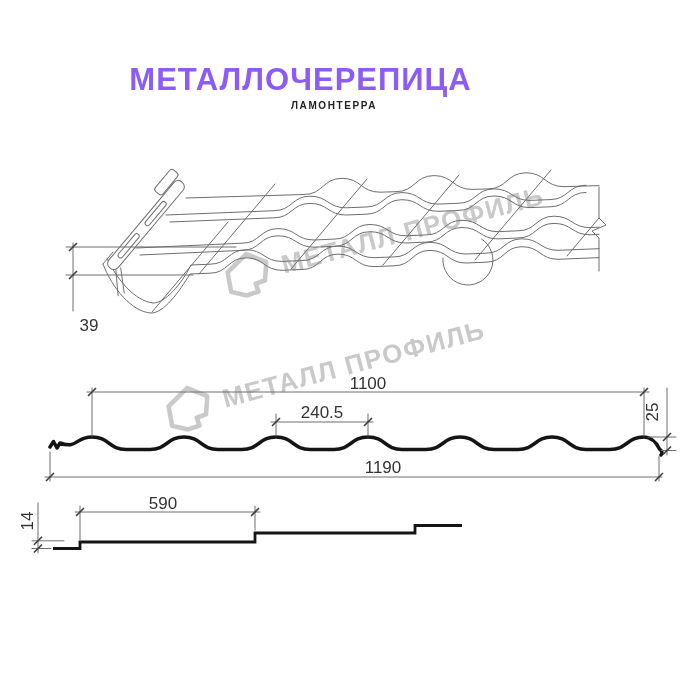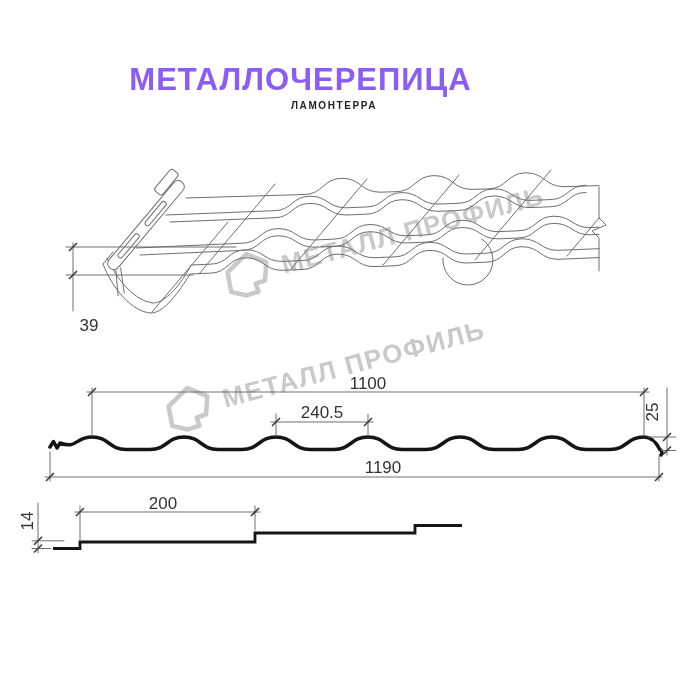--- a/index.html
+++ b/index.html
@@ -141,15 +141,15 @@
       <path class="ln" d="M 32 548.5 L 51 548.5"></path>
       <path class="tick" d="M 34 544.8 L 42 536.8 M 34 552.5 L 42 544.5"></path>
     </g>
   </svg>
 
   <span class="dimlabel big" style="left:89px;top:297px;margin-top:29px;">39</span>
   <span class="dimlabel" style="left:368px;top:384px;">1100</span>
   <span class="dimlabel" style="left:322px;top:413px;">240.5</span>
   <span class="dimlabel rot" style="left:653px;top:412px;">25</span>
   <span class="dimlabel" style="left:366px;top:468px;margin-left:17px;">1190</span>
-  <span class="dimlabel" style="left:163px;top:504px;">200</span>
+  <span class="dimlabel" style="left:163px;top:504px;">590</span>
   <span class="dimlabel rot" style="left:28px;top:521px;">14</span>
 </div>
 
 </body></html>

